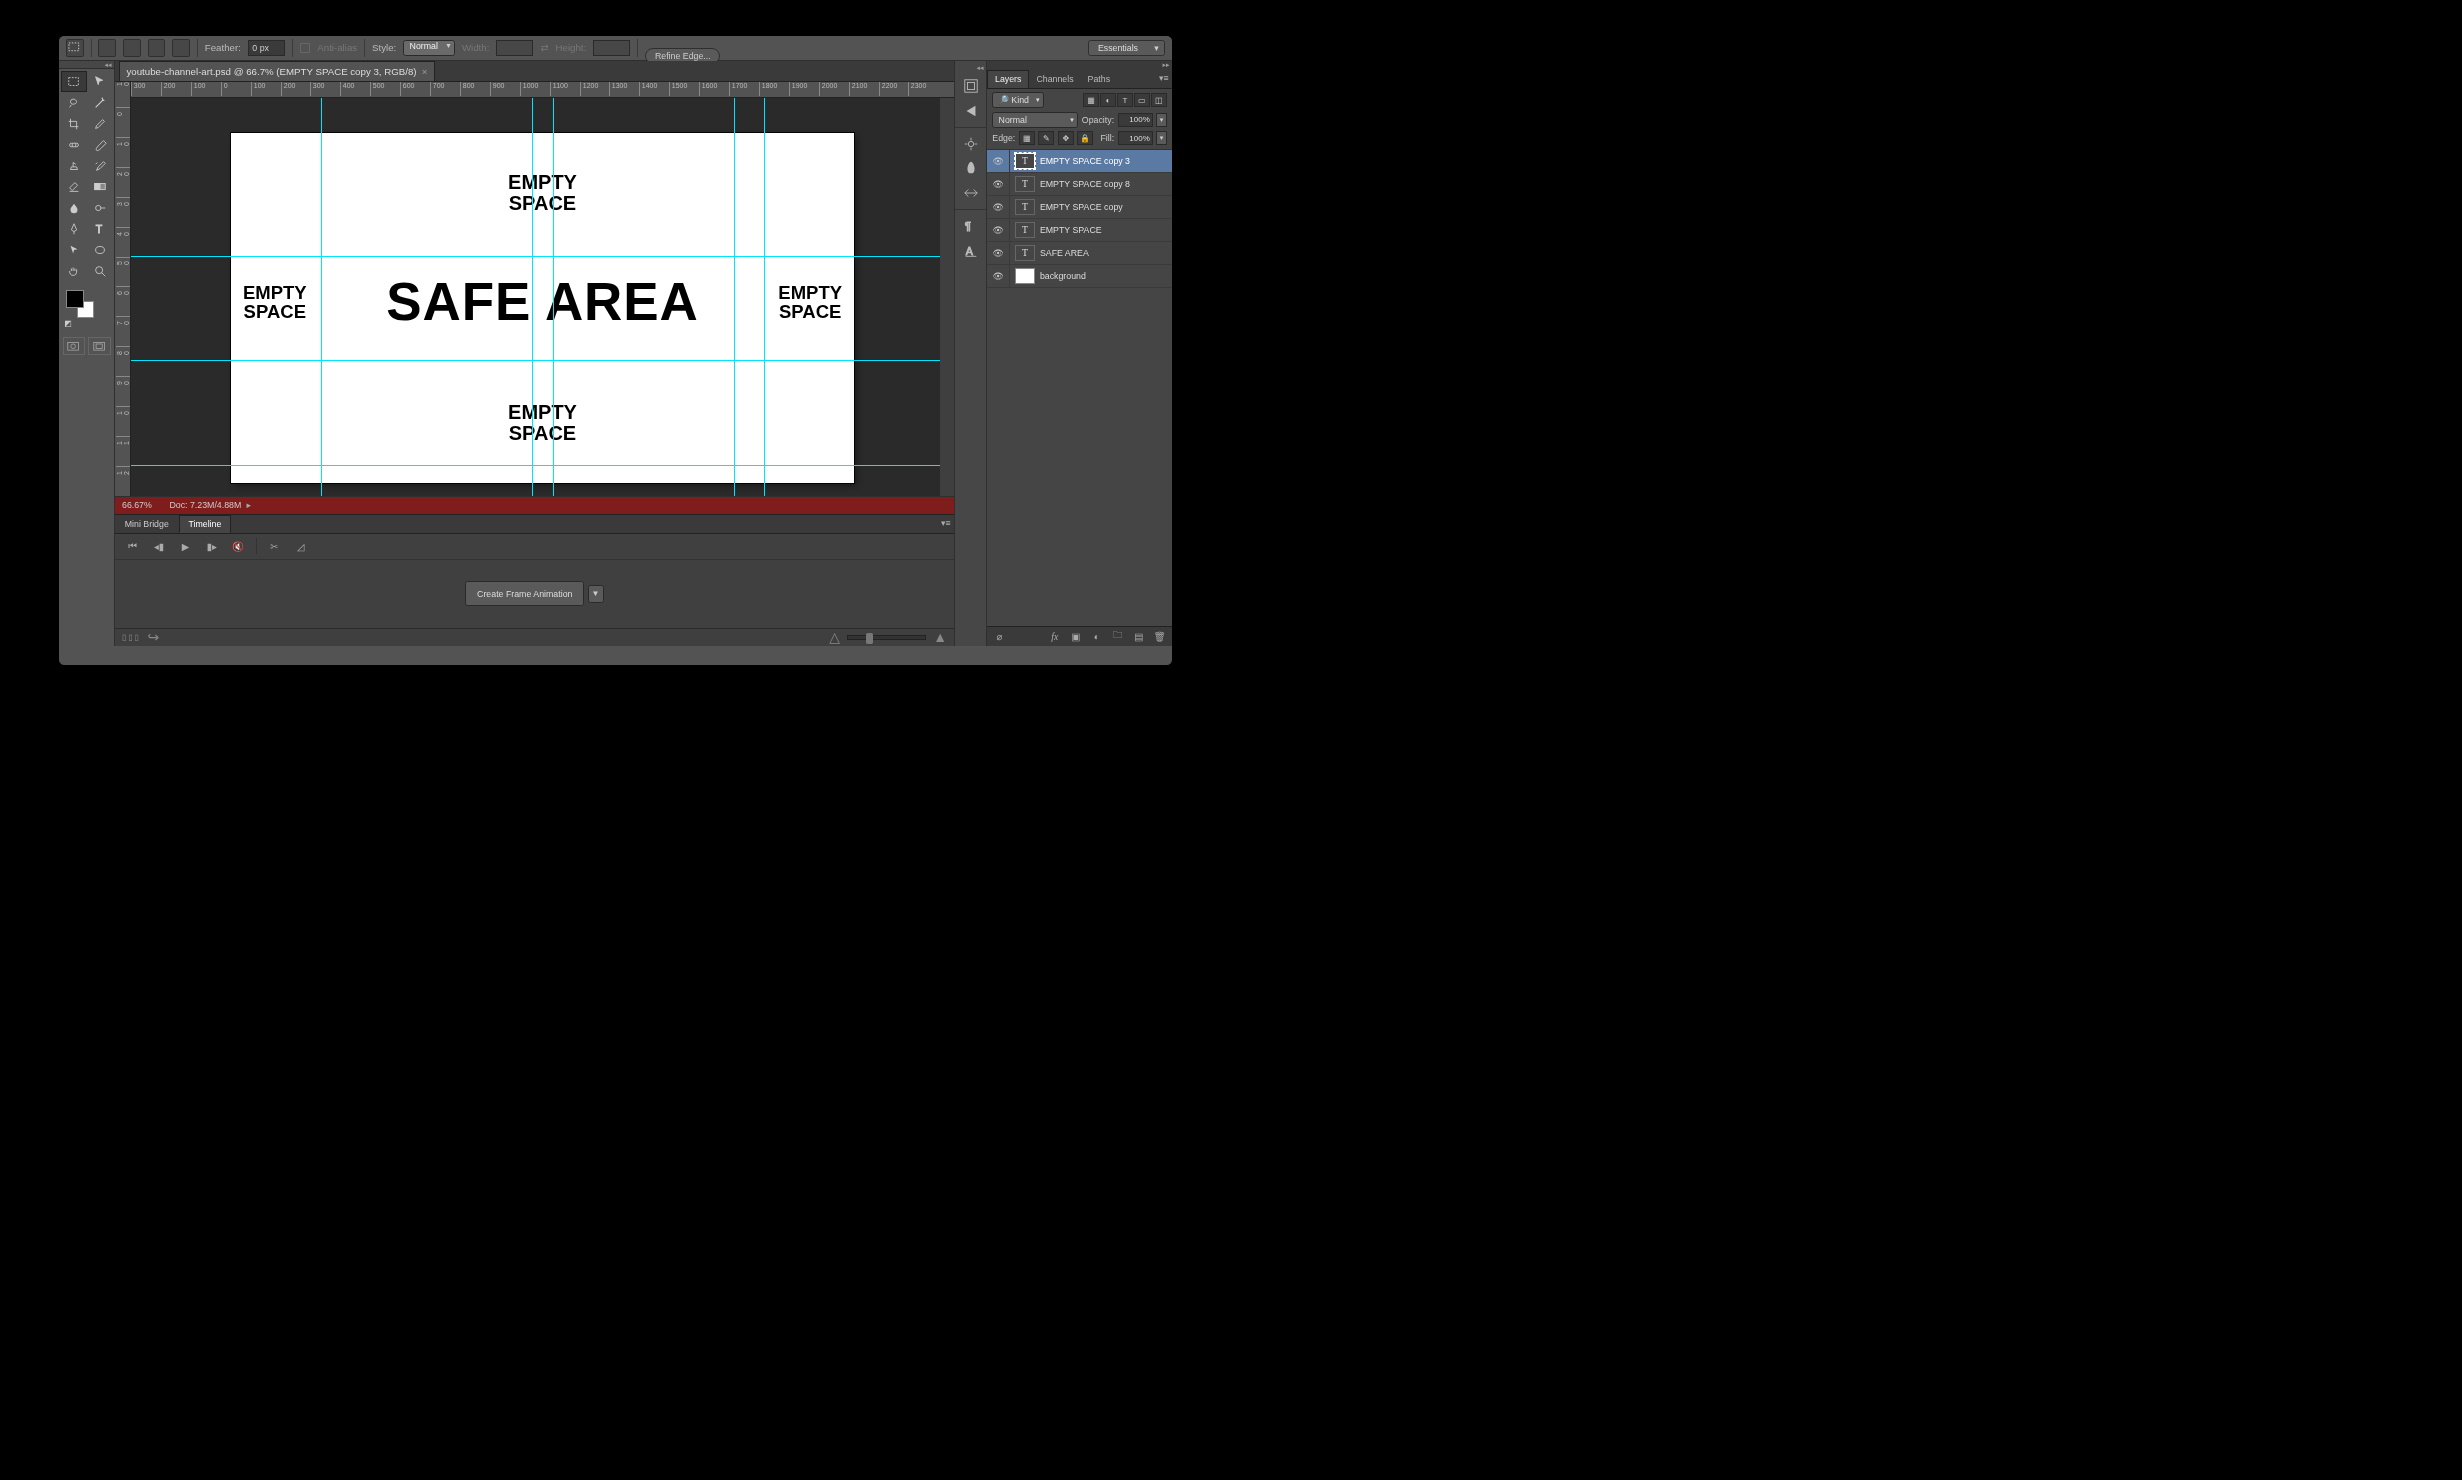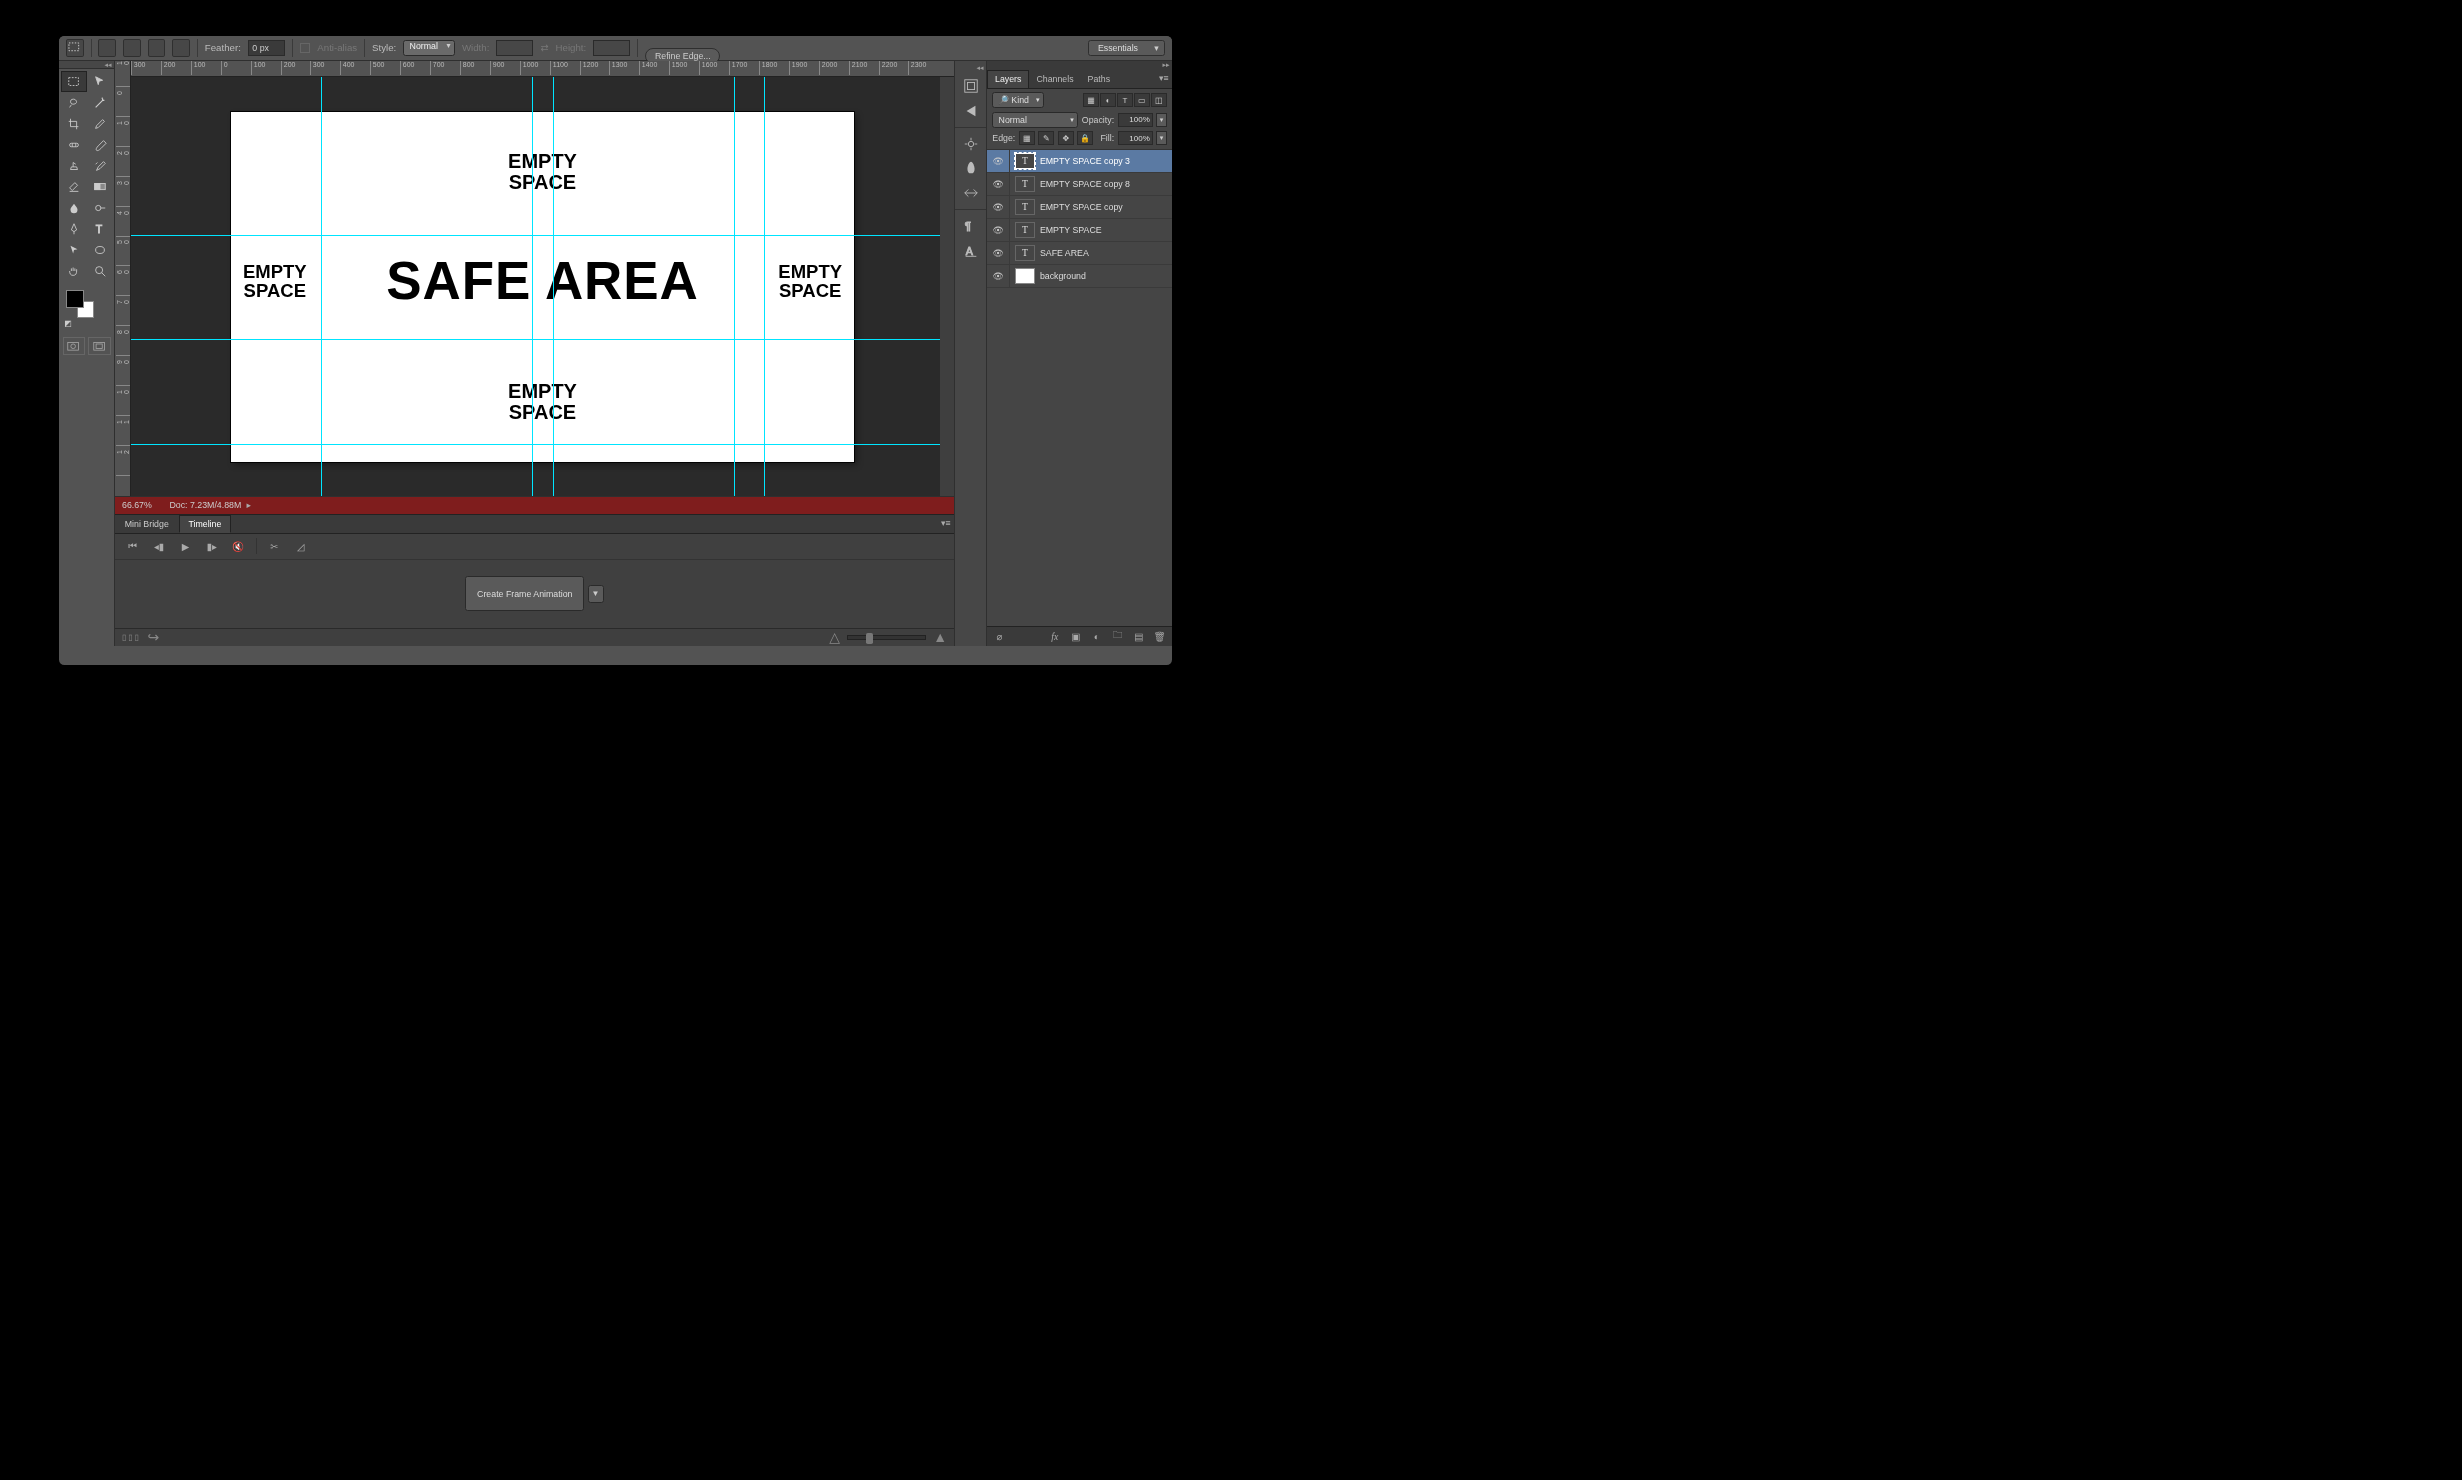--- a/index.html
+++ b/index.html
@@ -60,21 +60,21 @@
 .statusbar .arrow { margin-left: 5.3px; color: #aaa; }
 
 .bottom-panels { height: 132px; background: #404040; display: flex; flex-direction: column; border-top: 0.9px solid #222; }
 .bp-tabs { height: 19.3px; background: #3a3a3a; display: flex; align-items: flex-end; border-bottom: 0.9px solid #222; position: relative; }
 .bp-tab { height: 17.6px; padding: 0 8.8px; color: #ccc; font-size: 8.8px; display: flex; align-items: center; border: 0.9px solid transparent; }
 .bp-tab.active { background: #454545; border: 0.9px solid #222; border-bottom-color: #454545; color: #fff; }
 .bp-menu { position: absolute; right: 3.5px; top: 3.5px; color: #aaa; font-size: 8.8px; }
 .bp-controls { height: 26px; display: flex; align-items: center; gap: 8.8px; padding: 0 8.8px; border-bottom: 0.9px solid #333; }
 .bp-btn { width: 17.6px; height: 16px; display: flex; align-items: center; justify-content: center; color: #aaa; font-size: 9.7px; }
 .bp-body { flex: 1; display: flex; align-items: center; justify-content: center; }
-.frame-btn { height: 35px; padding: 0 10.6px; background: #5a5a5a; border: 0.9px solid #2a2a2a; border-radius: 2.6px; color: #ddd; font-size: 8.8px; }
+.frame-btn { height: 25px; padding: 0 10.6px; background: #5a5a5a; border: 0.9px solid #2a2a2a; border-radius: 2.6px; color: #ddd; font-size: 8.8px; }
 .frame-drop { width: 16px; height: 17.6px; background: #5a5a5a; border: 0.9px solid #2a2a2a; border-radius: 2.6px; color: #ccc; font-size: 8px; display:flex; align-items:center; justify-content:center; margin-left:3.5px; }
 .bp-footer { height: 17.6px; background: #3f3f3f; border-top: 0.9px solid #2a2a2a; display:flex; align-items:center; padding:0 7px; gap:7px; }
 
 .dockcol { width: 32px; background: #474747; border-left: 0.9px solid #2f2f2f; display: flex; flex-direction: column; align-items: center; padding-top: 3.5px; gap: 1.8px; }
 .dockcol .dc-collapse { width: 100%; height: 8.8px; text-align: right; color: #999; font-size: 7px; padding-right: 2.6px; }
 .dock-icon { width: 24.6px; height: 23px; display: flex; align-items: center; justify-content: center; border: 0.9px solid transparent; }
 .dock-icon svg { width: 16px; height: 16px; fill: #bbb; stroke: #bbb; }
 .dock-sep { width: 100%; height: 0.9px; background: #333; margin: 2.6px 0; }
 
 .rightcol { width: 186px; background: #454545; border-left: 0.9px solid #2f2f2f; display: flex; flex-direction: column; }
@@ -267,20 +267,26 @@
         <div class="qm">
             <svg viewBox="0 0 16 12">
               <rect x="1" y="1" width="14" height="10"></rect>
               <rect x="4" y="3" width="8" height="6"></rect>
             </svg>
           </div>
       </div>
     </div>
 
     <div class="center">
+      <div class="tabbar">
+        <div class="doctab">
+          <span>youtube-channel-art.psd @ 66.7% (EMPTY SPACE copy 3, RGB/8)</span>
+          <span class="x">×</span>
+        </div>
+      </div>
 
       <div class="rulerspace">
         <div class="vruler" id="vruler">
             <div class="ruler-tick v" style="top: 0px; white-space: pre;">1
 0
 0</div>
             <div class="ruler-tick v" style="top: 30px; white-space: pre;">0</div>
             <div class="ruler-tick v" style="top: 60px; white-space: pre;">1
 0
 0</div>

